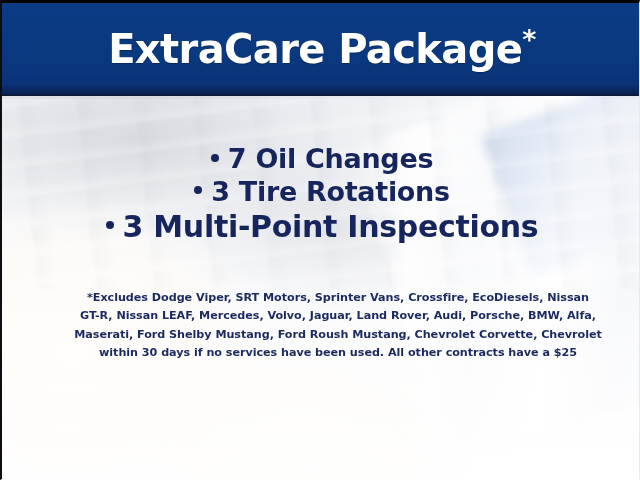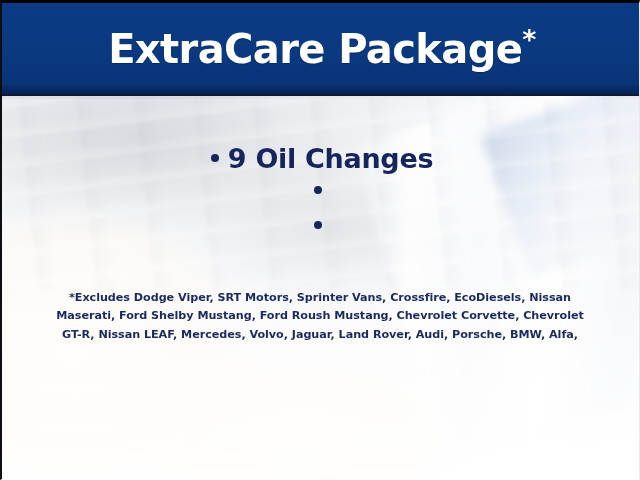--- a/index.html
+++ b/index.html
@@ -158,21 +158,21 @@
     position: relative;
     top: -3px;
   }
   .benefit-item.size-a { font-size: 27px; }
   .benefit-item.size-b { font-size: 27px; }
   .benefit-item.size-c { font-size: 30px; }
 
   
   .disclaimer {
     position: absolute;
-    left: 28px;
+    left: 46px;
     top: 286px;
     width: 580px;
     z-index: 6;
     color: #1b2a5e;
     font-family: "DejaVu Sans", sans-serif;
     font-weight: bold;
     font-size: 11.2px;
     line-height: 18.3px;
     text-align: center;
     letter-spacing: -0.05px;
@@ -189,24 +189,25 @@
 
   <div class="photo-layer"></div>
   <div class="photo-streaks"></div>
   <div class="photo-veil"></div>
 
   <div class="header-band">
     <div class="header-title"><span>ExtraCare Package</span><span class="asterisk">*</span></div>
   </div>
 
   <ul class="benefits">
-    <li class="benefit-item size-a"><span class="dot"></span><span>9 Oil Changes</span></li>
-    <li class="benefit-item size-b"><span class="dot"></span></li>
-    <li class="benefit-item size-c"><span class="dot"></span></li>
+    <li class="benefit-item size-a"><span class="dot"></span><span>7 Oil Changes</span></li>
+    <li class="benefit-item size-b"><span class="dot"></span><span>3 Tire Rotations</span></li>
+    <li class="benefit-item size-c"><span class="dot"></span><span>3 Multi-Point Inspections</span></li>
   </ul>
 
   <div class="disclaimer">
     <span class="dline">*Excludes Dodge Viper, SRT Motors, Sprinter Vans, Crossfire, EcoDiesels, Nissan</span>
+    <span class="dline">GT-R, Nissan LEAF, Mercedes, Volvo, Jaguar, Land Rover, Audi, Porsche, BMW, Alfa,</span>
     <span class="dline">Maserati, Ford Shelby Mustang, Ford Roush Mustang, Chevrolet Corvette, Chevrolet</span>
-    <span class="dline">GT-R, Nissan LEAF, Mercedes, Volvo, Jaguar, Land Rover, Audi, Porsche, BMW, Alfa,</span>
+    <span class="dline">within 30 days if no services have been used. All other contracts have a $25</span>
   </div>
 
 </div>
 
 </body></html>

